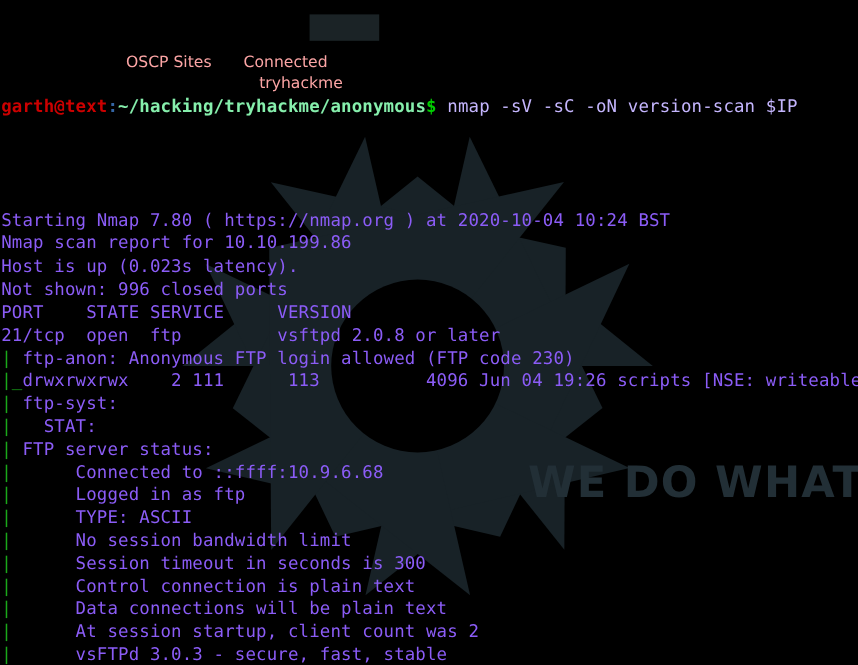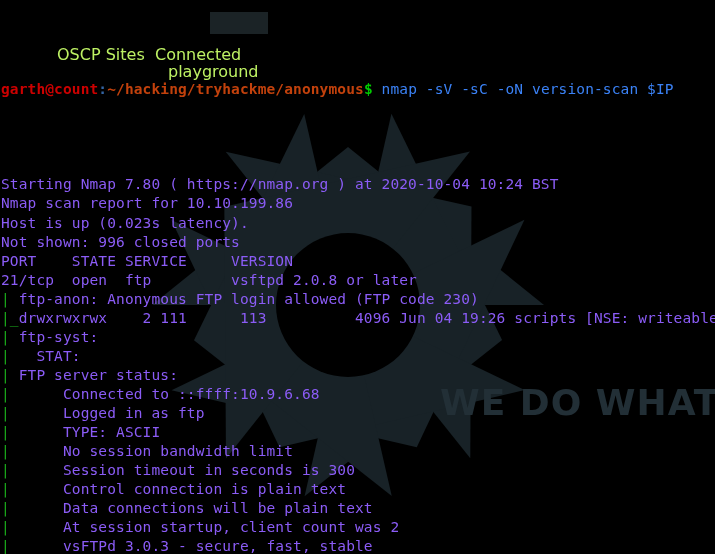--- a/index.html
+++ b/index.html
@@ -79,23 +79,24 @@
     font-size: 36px;
     letter-spacing: 1px;
     color: #222f36;
     white-space: nowrap;
     line-height: 1;
   }
   
   .wm-ghost {
     position: absolute;
     font-family: "DejaVu Sans", "Liberation Sans", sans-serif;
-    font-size: 16px;
-    color: #bef264;
+    font-size: 13px;
+    color: #fca5a5;
     white-space: nowrap;
+    margin-left: 48px;
   }
   .wm-ghost.g1 { left: 57px;  top: 45px; }
   .wm-ghost.g2 { left: 155px; top: 45px; }
   .wm-ghost.g3 { left: 168px; top: 62px; }
   .wm-ghost.g4 { left: 210px; top: 12px; width: 58px; height: 22px;
                  background: #1b2326; }
 
   
   #terminal {
     position: absolute;
@@ -106,23 +107,23 @@
     line-height: 19.05px;
     letter-spacing: 0.12px;
     white-space: pre;
     color: #14d014;
   }
   .line { height: 19.05px; }
 
   
   .c-user   { color: #cc0000; font-weight: bold; }
   .c-colon  { color: #3465a4; font-weight: bold; }
-  .c-path   { color: #c2410c; font-weight: bold; }
+  .c-path   { color: #86efac; font-weight: bold; }
   .c-dollar { color: #00cc00; font-weight: bold; }
-  .c-cmd    { color: #3b82f6; }
+  .c-cmd    { color: #c4b5fd; }
   .c-out    { color: #8b5cf6; }
   .c-pipe   { color: #1aa81a; }
 </style>
 </head>
 <body>
 
 <div id="wallpaper">
   <div class="wm-aperture">
     <div class="wm-blade b0"></div>
     <div class="wm-blade b1"></div>
@@ -130,24 +131,24 @@
     <div class="wm-blade b3"></div>
     <div class="wm-blade b4"></div>
     <div class="wm-blade b5"></div>
     <div class="wm-blade b6"></div>
     <div class="wm-hole"></div>
   </div>
   <div class="wm-subtext">WE DO WHAT</div>
   <div class="wm-ghost g4"></div>
   <div class="wm-ghost g1">OSCP Sites</div>
   <div class="wm-ghost g2">Connected</div>
-  <div class="wm-ghost g3">playground</div>
+  <div class="wm-ghost g3">tryhackme</div>
 </div>
 
 <div id="terminal">
 
   
-  <div class="line"><span class="c-user">garth@count</span><span class="c-colon">:</span><span class="c-path">~/hacking/tryhackme/anonymous</span><span class="c-dollar">$</span><span class="c-cmd"> nmap -sV -sC -oN version-scan $IP</span></div>
+  <div class="line"><span class="c-user">garth@text</span><span class="c-colon">:</span><span class="c-path">~/hacking/tryhackme/anonymous</span><span class="c-dollar">$</span><span class="c-cmd"> nmap -sV -sC -oN version-scan $IP</span></div>
 
   
   <div id="output-lines"><div class="line"><span class="c-out">Starting Nmap 7.80 ( https://nmap.org ) at 2020-10-04 10:24 BST</span></div><div class="line"><span class="c-out">Nmap scan report for 10.10.199.86</span></div><div class="line"><span class="c-out">Host is up (0.023s latency).</span></div><div class="line"><span class="c-out">Not shown: 996 closed ports</span></div><div class="line"><span class="c-out">PORT    STATE SERVICE     VERSION</span></div><div class="line"><span class="c-out">21/tcp  open  ftp         vsftpd 2.0.8 or later</span></div><div class="line"><span class="c-pipe">| </span><span class="c-out">ftp-anon: Anonymous FTP login allowed (FTP code 230)</span></div><div class="line"><span class="c-pipe">|_</span><span class="c-out">drwxrwxrwx    2 111      113          4096 Jun 04 19:26 scripts [NSE: writeable]</span></div><div class="line"><span class="c-pipe">| </span><span class="c-out">ftp-syst:</span></div><div class="line"><span class="c-pipe">| </span><span class="c-out">  STAT:</span></div><div class="line"><span class="c-pipe">| </span><span class="c-out">FTP server status:</span></div><div class="line"><span class="c-pipe">| </span><span class="c-out">     Connected to ::ffff:10.9.6.68</span></div><div class="line"><span class="c-pipe">| </span><span class="c-out">     Logged in as ftp</span></div><div class="line"><span class="c-pipe">| </span><span class="c-out">     TYPE: ASCII</span></div><div class="line"><span class="c-pipe">| </span><span class="c-out">     No session bandwidth limit</span></div><div class="line"><span class="c-pipe">| </span><span class="c-out">     Session timeout in seconds is 300</span></div><div class="line"><span class="c-pipe">| </span><span class="c-out">     Control connection is plain text</span></div><div class="line"><span class="c-pipe">| </span><span class="c-out">     Data connections will be plain text</span></div><div class="line"><span class="c-pipe">| </span><span class="c-out">     At session startup, client count was 2</span></div><div class="line"><span class="c-pipe">| </span><span class="c-out">     vsFTPd 3.0.3 - secure, fast, stable</span></div></div>
 
 </div>
 
 </body></html>

